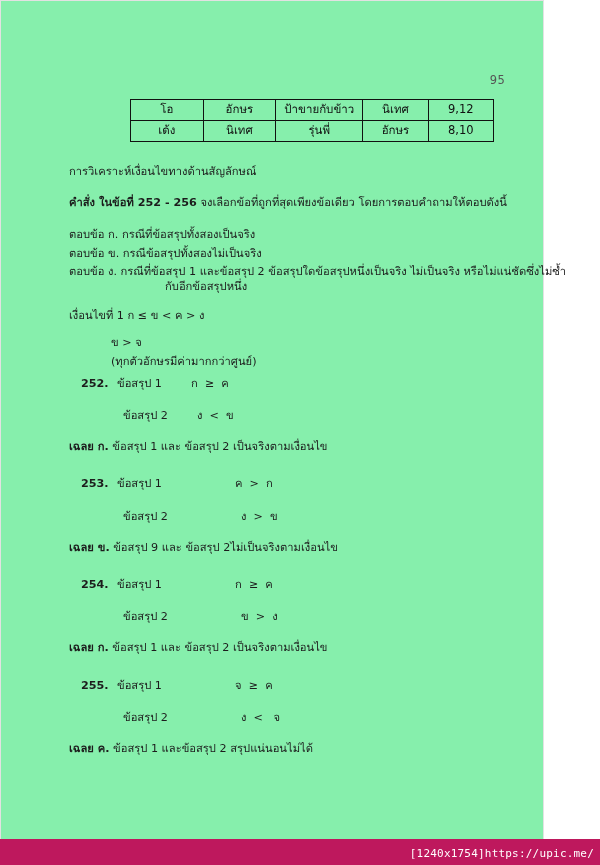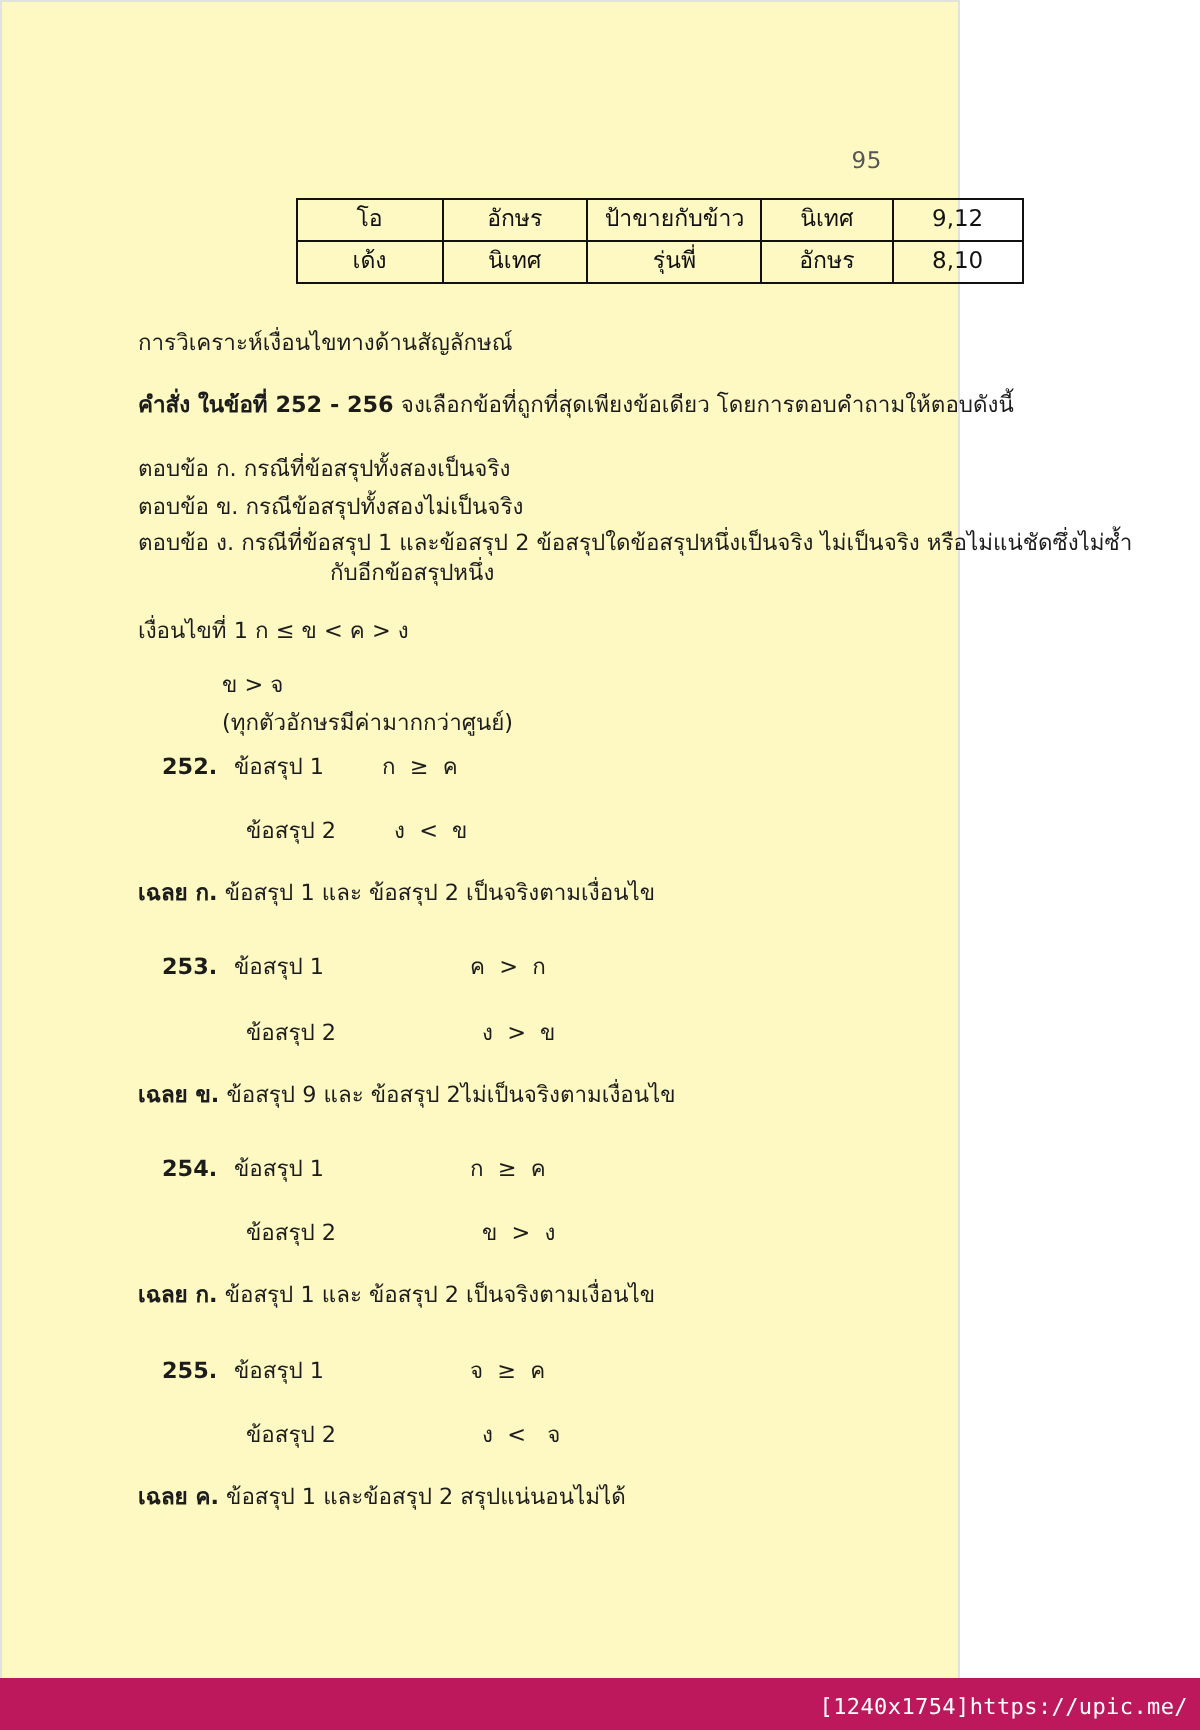--- a/index.html
+++ b/index.html
@@ -15,23 +15,23 @@
     overflow: hidden;
     font-family: "DejaVu Sans", "Liberation Sans", sans-serif;
     color: #1a1a1a;
   }
 
   
   .page-sheet {
     position: absolute;
     left: 0;
     top: 0;
-    width: 480px;
+    width: 544px;
     height: 865px;
-    background: #fef9c3;
+    background: #86efac;
     border: 1px solid #e2e2e2;
     box-sizing: border-box;
   }
 
   .page-inner {
     position: absolute;
     left: 0;
     top: 0;
     right: 0;
     bottom: 0;
@@ -44,21 +44,21 @@
     right: 38px;
     top: 72px;
     font-size: 11.5px;
     color: #555;
     letter-spacing: 0.3px;
   }
 
   
   .data-table-wrap {
     position: absolute;
-    left: 147px;
+    left: 129px;
     top: 98px;
     width: 364px;
   }
   table.data-table {
     border-collapse: collapse;
     width: 100%;
     table-layout: fixed;
   }
   table.data-table td {
     border: 1px solid #111;

